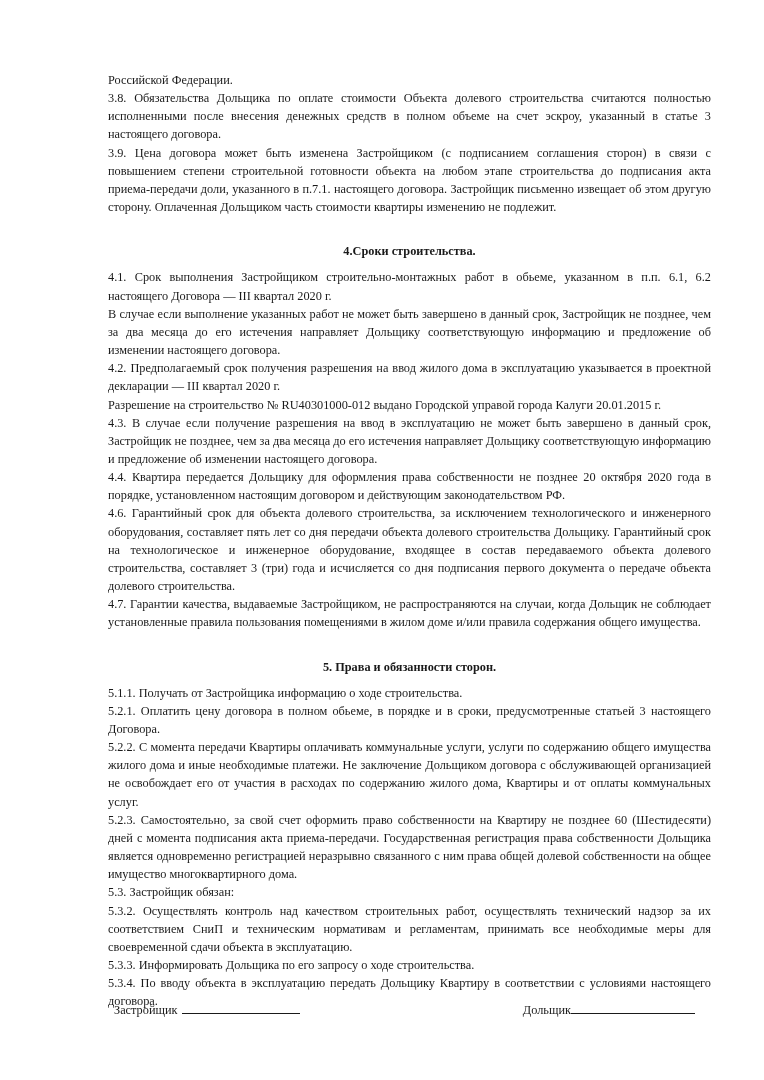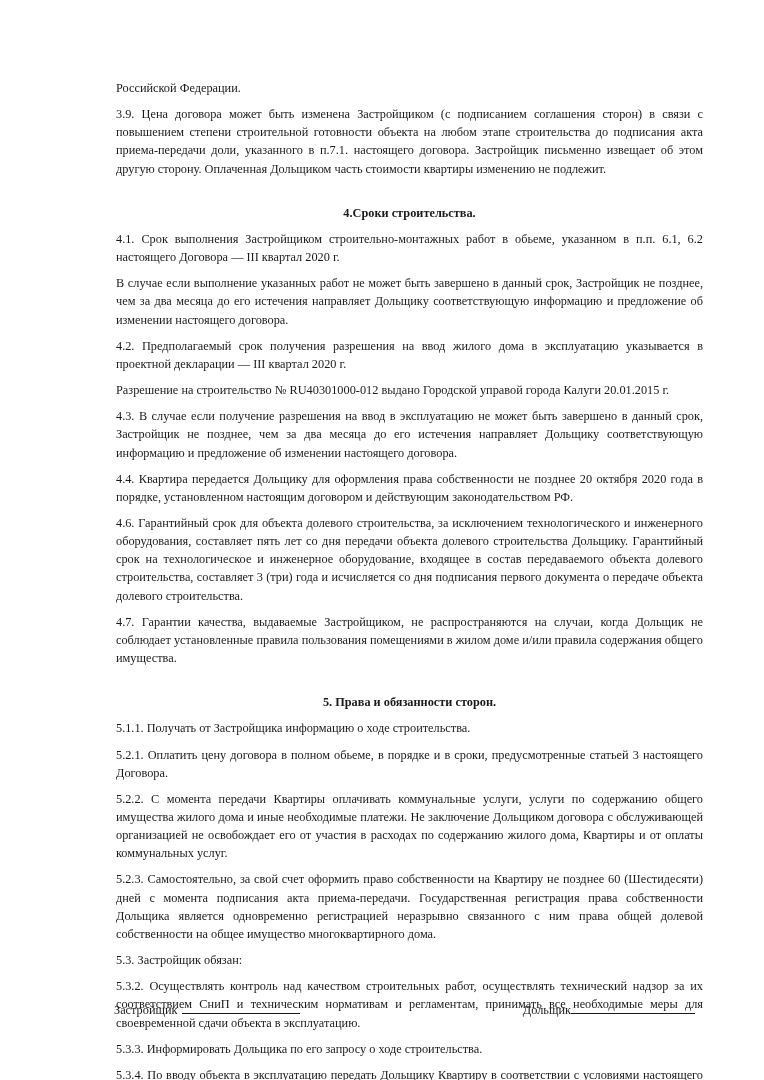--- a/index.html
+++ b/index.html
@@ -2,35 +2,36 @@
 <html><head>
 <meta charset="utf-8">
 <style>
   html, body { margin: 0; padding: 0; background: #ffffff; }
   body { width: 764px; height: 1080px; position: relative; overflow: hidden; }
   .page {
     position: absolute; left: 108px; top: 71px; width: 603px;
     font-family: "Liberation Serif", "DejaVu Serif", serif;
     font-size: 12.3px; line-height: 18.15px; color: #1a1a1a;
   }
-  .p { margin: 8px; text-align: justify; }
-  .heading { margin: 0; text-align: center; font-weight: bold; }
+  .p { margin: 0; text-align: justify; }
+  .heading { margin: 8px; text-align: center; font-weight: bold; }
   .gap { height: 18px; }
   .sign-row { position: absolute; left: 108px; top: 1002px; width: 603px; font-family: "Liberation Serif", "DejaVu Serif", serif; font-size: 12.3px; color:#1a1a1a; }
   .sign-left { position: absolute; left: 6px; top: 0; }
   .sign-right { position: absolute; right: 16px; top: 0; }
   .line { display: inline-block; border-bottom: 1px solid #1a1a1a; height: 11px; vertical-align: baseline; }
   .line.l { width: 118px; margin-left: 4px; }
   .line.r { width: 124px; margin-left: 0px; }
 </style>
 </head>
 <body>
 
 <div class="page">
   <p class="p">Российской Федерации.</p>
+  <p class="p">3.8. Обязательства Дольщика по оплате стоимости Объекта долевого строительства считаются полностью исполненными после внесения денежных средств в полном объеме на счет эскроу, указанный в статье 3 настоящего договора.</p>
   <p class="p">3.9. Цена договора может быть изменена Застройщиком (с подписанием соглашения сторон) в связи с повышением степени строительной готовности объекта на любом этапе строительства до подписания акта приема-передачи доли, указанного в п.7.1. настоящего договора. Застройщик письменно извещает об этом другую сторону. Оплаченная Дольщиком часть стоимости квартиры изменению не подлежит.</p>
 
   <div class="gap"></div>
   <p class="heading">4.Сроки строительства.</p>
   <p class="p">4.1. Срок выполнения Застройщиком строительно-монтажных работ в обьеме, указанном в п.п. 6.1, 6.2 настоящего Договора — III квартал 2020 г.</p>
   <p class="p">В случае если выполнение указанных работ не может быть завершено в данный срок, Застройщик не позднее, чем за два месяца до его истечения направляет Дольщику соответствующую информацию и предложение об изменении настоящего договора.</p>
   <p class="p">4.2. Предполагаемый срок получения разрешения на ввод жилого дома в эксплуатацию указывается в проектной декларации — III квартал 2020 г.</p>
   <p class="p">Разрешение на строительство № RU40301000-012 выдано Городской управой города Калуги 20.01.2015 г.</p>
   <p class="p">4.3. В случае если получение разрешения на ввод в эксплуатацию не может быть завершено в данный срок, Застройщик не позднее, чем за два месяца до его истечения направляет Дольщику соответствующую информацию и предложение об изменении настоящего договора.</p>
   <p class="p">4.4.  Квартира передается Дольщику для оформления права собственности не позднее 20 октября 2020 года в порядке, установленном настоящим договором и действующим законодательством РФ.</p>

